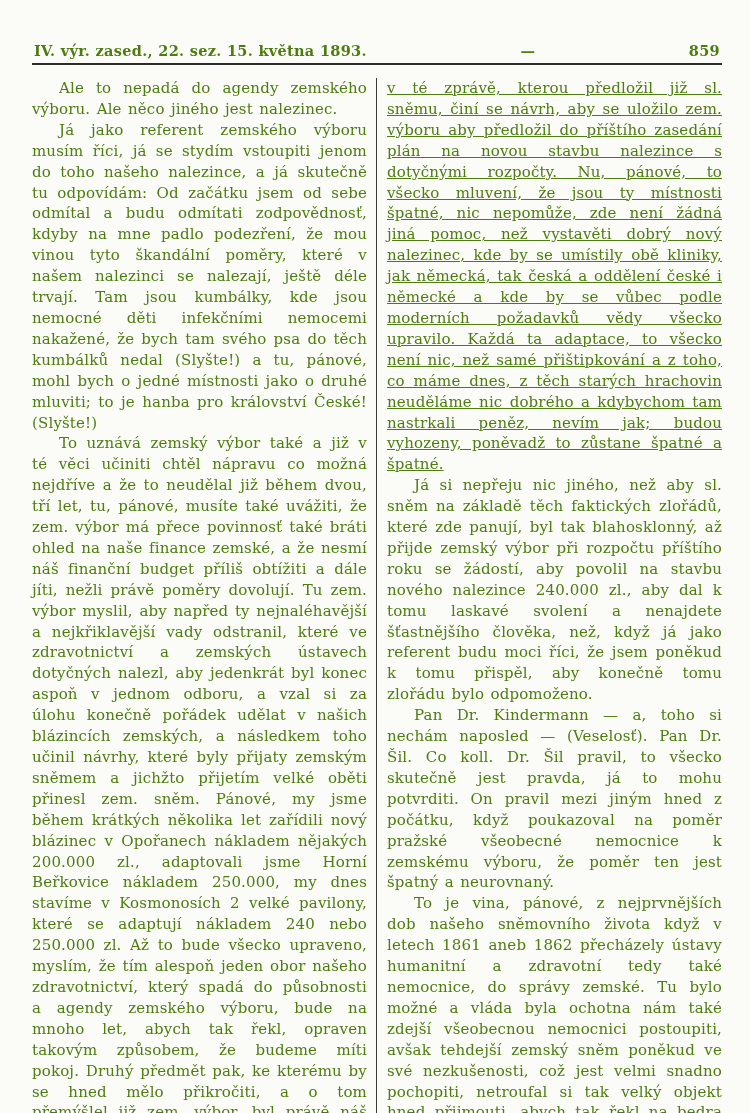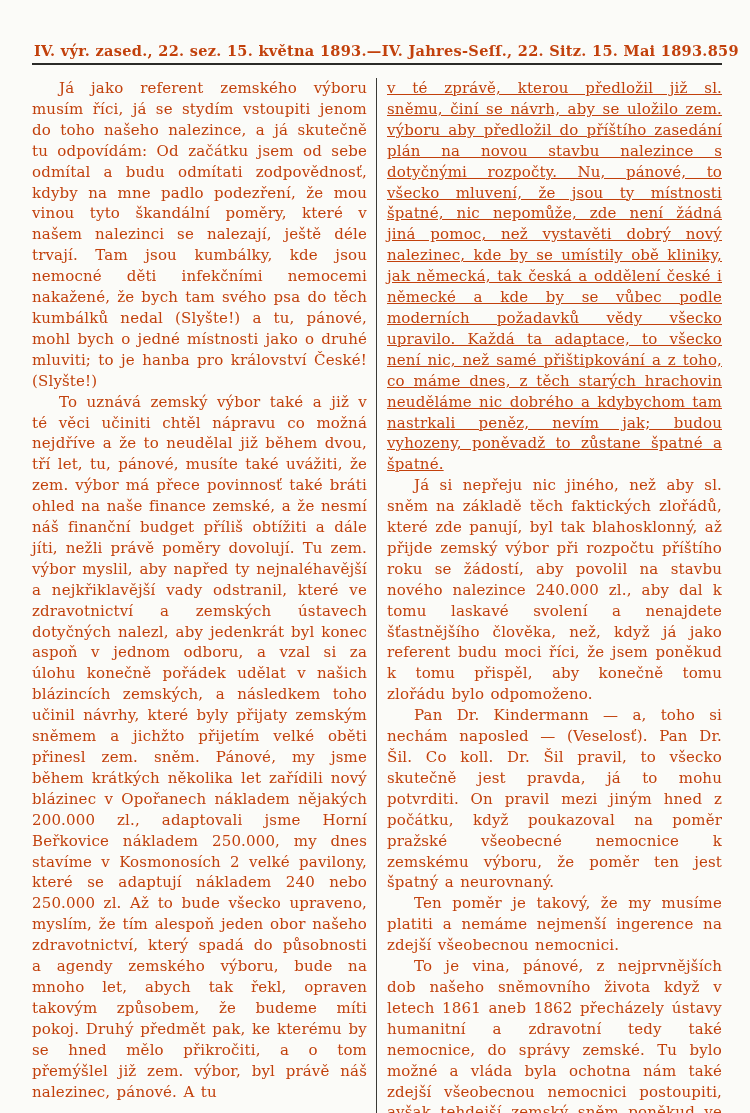--- a/index.html
+++ b/index.html
@@ -9,21 +9,21 @@
   }
   .page {
     position: relative;
     width: 750px;
     height: 1113px;
     margin: 0 auto;
     background: #fbfbf8;
     box-sizing: border-box;
     padding: 42px 28px 0 32px;
     font-family: "DejaVu Serif", serif;
-    color: #c2410c;
+    color: #4d7c0f;
     overflow: hidden;
   }
   .header {
     display: flex;
     justify-content: space-between;
     align-items: baseline;
     font-size: 14.5px;
     font-weight: bold;
     letter-spacing: 0.3px;
     white-space: nowrap;
@@ -59,35 +59,34 @@
   .col p.no-indent { text-indent: 0; text-decoration: underline; }
 </style>
 </head>
 <body>
 
 <div class="page">
 
   <div class="header">
     <span class="seg">IV. výr. zased., 22. sez. 15. května 1893.</span>
     <span class="seg">—</span>
-    <span class="seg">IV. Jahres-Seſſ., 22. Sitz. 15. Mai 1893.</span>
     <span class="seg">859</span>
   </div>
 
   <div class="columns">
 
     <div class="col col-left">
+      <p>Ale to nepadá do agendy zemského výboru. Ale něco jiného jest nalezinec.</p>
       <p>Já jako referent zemského výboru musím říci, já se stydím vstoupiti jenom do toho našeho nalezince, a já skutečně tu odpovídám: Od začátku jsem od sebe odmítal a budu odmítati zodpovědnosť, kdyby na mne padlo podezření, že mou vinou tyto škandální poměry, které v našem nalezinci se nalezají, ještě déle trvají. Tam jsou kumbálky, kde jsou nemocné děti infekčními nemocemi nakažené, že bych tam svého psa do těch kumbálků nedal (Slyšte!) a tu, pánové, mohl bych o jedné místnosti jako o druhé mluviti; to je hanba pro království České! (Slyšte!)</p>
       <p>To uznává zemský výbor také a již v té věci učiniti chtěl nápravu co možná nejdříve a že to neudělal již během dvou, tří let, tu, pánové, musíte také uvážiti, že zem. výbor má přece povinnosť také bráti ohled na naše finance zemské, a že nesmí náš finanční budget příliš obtížiti a dále jíti, nežli právě poměry dovolují. Tu zem. výbor myslil, aby napřed ty nejnaléhavější a nejkřiklavější vady odstranil, které ve zdravotnictví a zemských ústavech dotyčných nalezl, aby jedenkrát byl konec aspoň v jednom odboru, a vzal si za úlohu konečně pořádek udělat v našich blázincích zemských, a následkem toho učinil návrhy, které byly přijaty zemským sněmem a jichžto přijetím velké oběti přinesl zem. sněm. Pánové, my jsme během krátkých několika let zařídili nový blázinec v Opořanech nákladem nějakých 200.000 zl., adaptovali jsme Horní Beřkovice nákladem 250.000, my dnes stavíme v Kosmonosích 2 velké pavilony, které se adaptují nákladem 240 nebo 250.000 zl. Až to bude všecko upraveno, myslím, že tím alespoň jeden obor našeho zdravotnictví, který spadá do působnosti a agendy zemského výboru, bude na mnoho let, abych tak řekl, opraven takovým způsobem, že budeme míti pokoj. Druhý předmět pak, ke kterému by se hned mělo přikročiti, a o tom přemýšlel již zem. výbor, byl právě náš nalezinec, pánové. A tu</p>
     </div>
 
     <div class="col col-right">
       <p class="no-indent">v té zprávě, kterou předložil již sl. sněmu, činí se návrh, aby se uložilo zem. výboru aby předložil do příštího zasedání plán na novou stavbu nalezince s dotyčnými rozpočty. Nu, pánové, to všecko mluvení, že jsou ty místnosti špatné, nic nepomůže, zde není žádná jiná pomoc, než vystavěti dobrý nový nalezinec, kde by se umístily obě kliniky, jak německá, tak česká a oddělení české i německé a kde by se vůbec podle moderních požadavků vědy všecko upravilo. Každá ta adaptace, to všecko není nic, než samé přištipkování a z toho, co máme dnes, z těch starých hrachovin neuděláme nic dobrého a kdybychom tam nastrkali peněz, nevím jak; budou vyhozeny, poněvadž to zůstane špatné a špatné.</p>
       <p>Já si nepřeju nic jiného, než aby sl. sněm na základě těch faktických zlořádů, které zde panují, byl tak blahosklonný, až přijde zemský výbor při rozpočtu příštího roku se žádostí, aby povolil na stavbu nového nalezince 240.000 zl., aby dal k tomu laskavé svolení a nenajdete šťastnějšího člověka, než, když já jako referent budu moci říci, že jsem poněkud k tomu přispěl, aby konečně tomu zlořádu bylo odpomoženo.</p>
       <p>Pan Dr. Kindermann — a, toho si nechám naposled — (Veselosť). Pan Dr. Šil. Co koll. Dr. Šil pravil, to všecko skutečně jest pravda, já to mohu potvrditi. On pravil mezi jiným hned z počátku, když poukazoval na poměr pražské všeobecné nemocnice k zemskému výboru, že poměr ten jest špatný a neurovnaný.</p>
-      <p>Ten poměr je takový, že my musíme platiti a nemáme nejmenší ingerence na zdejší všeobecnou nemocnici.</p>
       <p>To je vina, pánové, z nejprvnějších dob našeho sněmovního života když v letech 1861 aneb 1862 přecházely ústavy humanitní a zdravotní tedy také nemocnice, do správy zemské. Tu bylo možné a vláda byla ochotna nám také zdejší všeobecnou nemocnici postoupiti, avšak tehdejší zemský sněm poněkud ve své nezkušenosti, což jest velmi snadno pochopiti, netroufal si tak velký objekt hned přijmouti, abych tak řekl na bedra země a tedy nemocnice pražská se nepřijala do zemské správy, nýbrž zůstala ve správě státu.</p>
 
     </div>
 
   </div>
 
 </div>
 
 </body></html>

